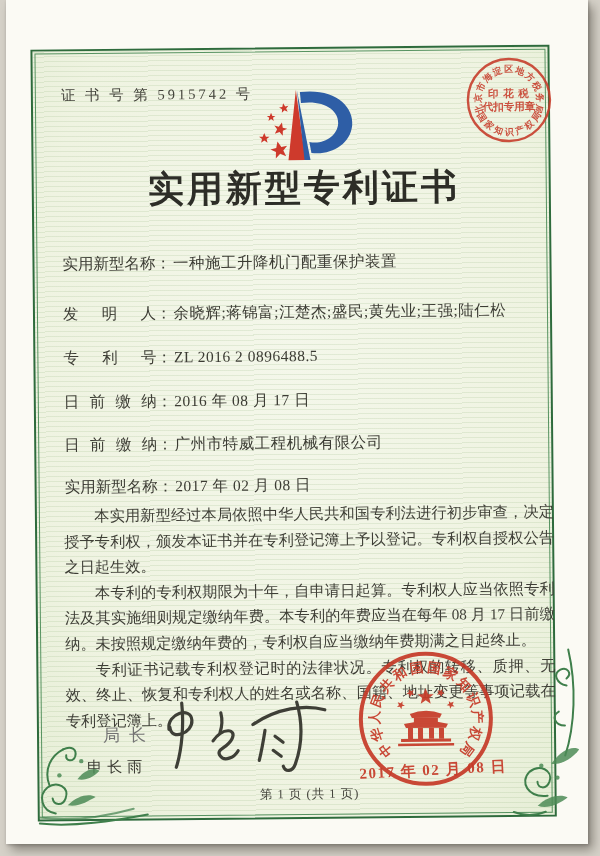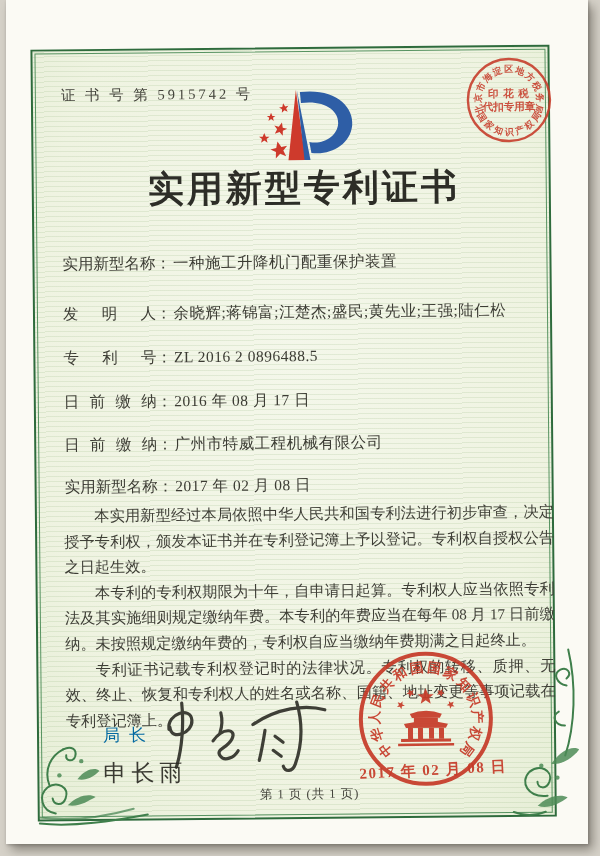--- a/index.html
+++ b/index.html
@@ -29,22 +29,22 @@
     left:90px;top:164px;width:420px;text-align:center;
     font-size:36px;font-weight:700;letter-spacing:3px;color:#2d2d27;
   }
   .field{left:58px;width:492px;font-size:15.5px;color:#3c3c34;white-space:nowrap;}
   .flabel{display:inline-block;width:93px;text-align:justify;text-align-last:justify;vertical-align:bottom;}
   .fcolon{display:inline-block;margin-right:2px;}
   .fvalue{letter-spacing:.5px;}
   .body-block{left:57px;top:501px;width:490px;font-size:15.2px;line-height:25.6px;
     color:#3e3e36;text-align:justify;}
   .body-block p{margin:0;text-indent:2em;}
-  .director-label{left:94px;top:722px;font-size:17px;letter-spacing:9px;color:#0369a1;}
-  .director-name{left:94px;top:756px;font-size:23px;letter-spacing:5px;color:#3a3a32;}
+  .director-label{left:94px;top:722px;font-size:17px;letter-spacing:9px;color:#737373;}
+  .director-name{left:78px;top:756px;font-size:15px;letter-spacing:5px;color:#3a3a32;}
   .footer{left:150px;top:786px;width:300px;text-align:center;font-size:12.5px;
     letter-spacing:1px;color:#44443c;}
   svg{display:block;}
   svg text{font-family:"Liberation Serif","DejaVu Serif",serif;}
   .seal-svg text{fill:var(--seal_red);font-weight:bold;}
   .seal-date{
     left:350px;top:762px;font-size:15px;font-weight:bold;color:var(--seal_red);
     letter-spacing:1.5px;transform:rotate(-2.5deg);white-space:nowrap;opacity:.92;
   }
   .logo-red{fill:var(--logo_red);}

